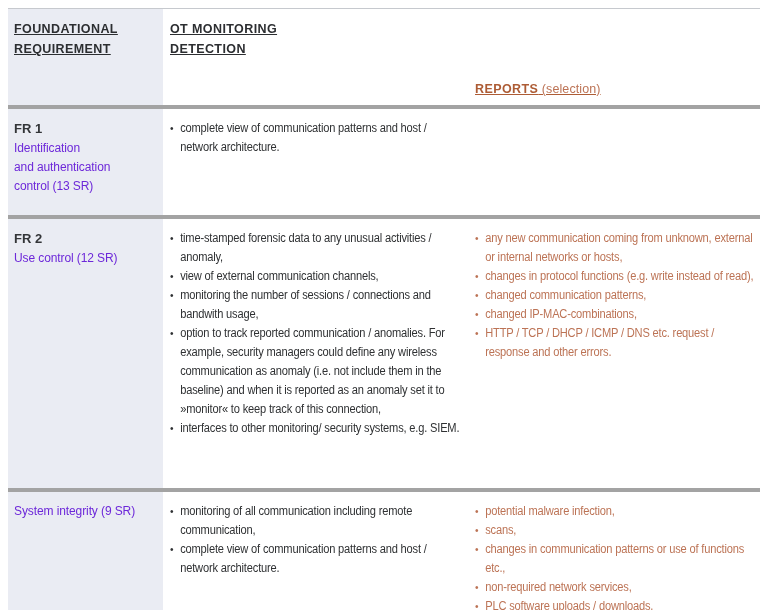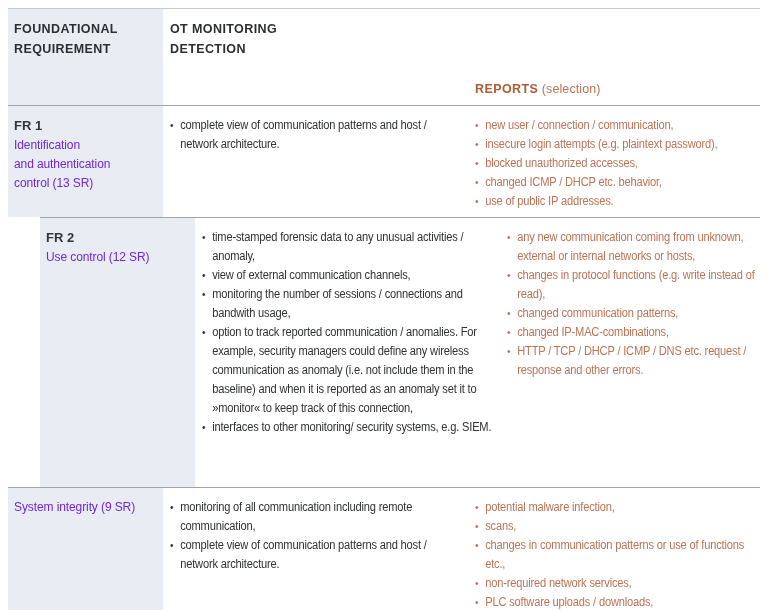--- a/index.html
+++ b/index.html
@@ -6,33 +6,33 @@
   .page {
     position:relative; width:768px; height:610px; background:#ffffff;
     font-family:"Liberation Sans", sans-serif; overflow:hidden;
     -webkit-font-smoothing:antialiased;
   }
   .tbl {
     position:absolute; left:8px; top:8px; width:752px;
     border-top:1px solid #c6c9ce; border-bottom:1px solid #c6c9ce;
   }
   .row { display:flex; align-items:stretch; }
-  .row.body-row { border-top:1px solid #a3a3a3; }
+  .row.body-row { border-top:4px solid #a3a3a3; }
   .row.header { min-height:51px; }
   #rows .row:nth-child(1) { min-height:106px; }
-  #rows .row:nth-child(2) { min-height:269px;margin-left:32px; }
+  #rows .row:nth-child(2) { min-height:269px; }
   #rows .row:nth-child(3) { min-height:163px; }
 
   .c1 { width:155px; flex:0 0 155px; background:#eaecf3; padding:10px 6px 6px 6px; box-sizing:border-box; }
   .c2 { width:300px; flex:0 0 300px; padding:10px 0 6px 7px; box-sizing:border-box; }
   .c3 { flex:1 1 auto; padding:10px 0 6px 12px; box-sizing:border-box; }
 
   .hdr-txt {
     font-size:12.5px; font-weight:bold; letter-spacing:0.4px;
-    line-height:20px; color:#2c2e31; white-space:pre-line;
+    line-height:20px; color:#2c2e31; white-space:pre-line;text-decoration:underline;
   }
   .hdr-accent { color:#ad5c35; }
   .hdr-sel { font-weight:normal; letter-spacing:0.1px; color:#bc7355;margin-top:28px; }
 
   .fr-id { font-size:13px; font-weight:bold; color:#333538; line-height:19px; margin-bottom:1px; }
   .fr-sub { font-size:12px; color:#6d28d9; line-height:19px; white-space:pre-line; letter-spacing:-0.1px; }
 
   ul.blist {
     margin:0; padding:0; list-style:none;
     font-size:12px; line-height:19px; letter-spacing:-0.2px;
@@ -74,29 +74,20 @@
       <div class="fr-id">FR 1</div>
       <div class="fr-sub">Identification
 and authentication
 control (13 SR)</div>
     </div>
     <div class="c2">
       <ul class="blist dark">
               <li>complete view of communication patterns and host / network architecture.</li>
             </ul>
     </div>
-    <div class="c3">
-      <ul class="blist accent">
-              <li>new user / connection / communication,</li>
-              <li>insecure login attempts (e.g. plaintext password),</li>
-              <li>blocked unauthorized accesses,</li>
-              <li>changed ICMP / DHCP etc. behavior,</li>
-              <li>use of public IP addresses.</li>
-            </ul>
-    </div>
   </div>
 
   <div class="row body-row">
     <div class="c1">
       <div class="fr-id">FR 2</div>
       <div class="fr-sub">Use control (12 SR)</div>
     </div>
     <div class="c2">
       <ul class="blist dark">
               <li>time-stamped forensic data to any unusual activities / anomaly,</li>

